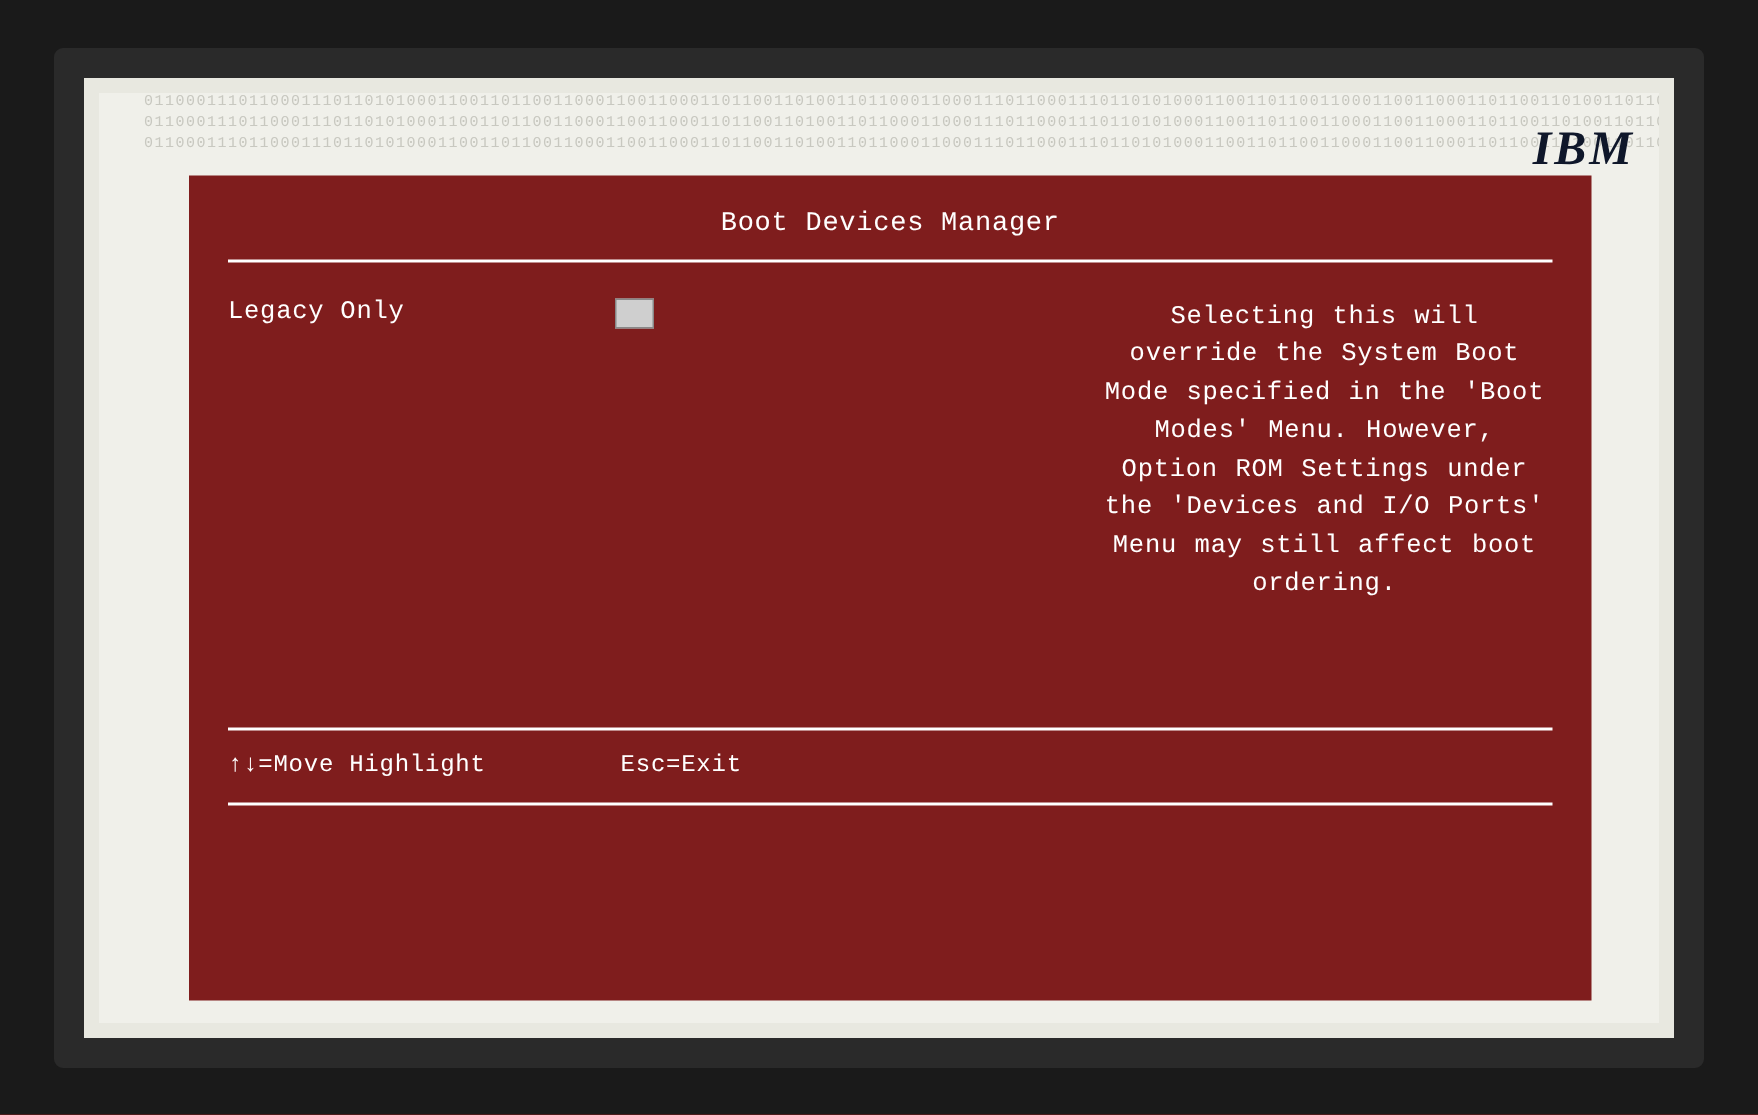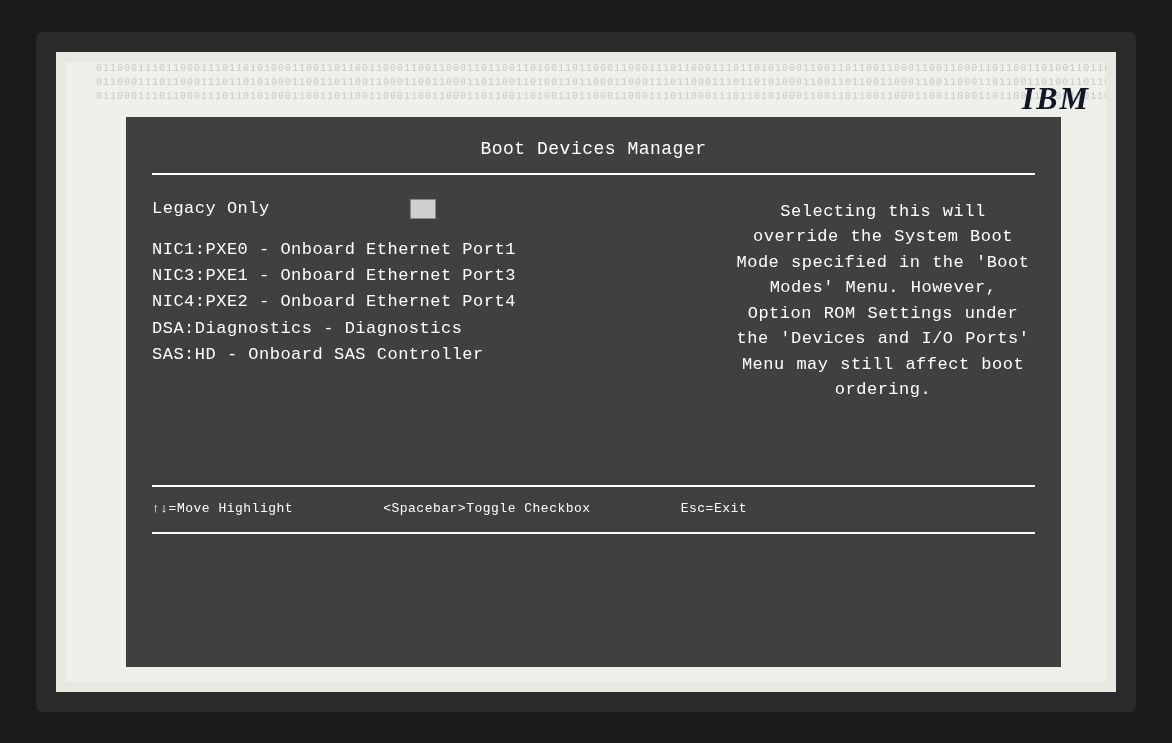--- a/index.html
+++ b/index.html
@@ -53,21 +53,21 @@
       font-size: 32px;
       color: #0f172a;
       letter-spacing: 2px;
     }
     .bios-panel {
       position: absolute;
       top: 55px;
       left: 60px;
       right: 45px;
       bottom: 15px;
-      background: #404040;
+      background: #7f1d1d;
       color: #ffffff;
       padding: 22px 26px 12px 26px;
       font-size: 17px;
       font-weight: 500;
       letter-spacing: 0.5px;
     }
     .title {
       text-align: center;
       font-size: 18px;
       padding-bottom: 14px;
@@ -110,21 +110,21 @@
     }
     .help-text {
       line-height: 1.5;
       text-align: center;
       word-spacing: 1px;
     }
     .footer-hints {
       display: flex;
       padding: 14px 0 16px 0;
       gap: 90px;
-      font-size: 13px;
+      font-size: 16px;
     }
     .status-line {
       color: #ffe05a;
       padding-top: 14px;
       font-size: 16px;
     }
   </style>
 </head>
 <body>
 
@@ -145,39 +145,31 @@
       <hr class="hr">
 
       <div class="main-content">
         <div class="left-col">
 
           <div class="legacy-row">
             <span>Legacy Only</span>
             <span class="checkbox"></span>
           </div>
 
-          <div class="boot-list">
-            <div class="boot-item">NIC1:PXE0 - Onboard Ethernet Port1</div>
-            <div class="boot-item">NIC3:PXE1 - Onboard Ethernet Port3</div>
-            <div class="boot-item">NIC4:PXE2 - Onboard Ethernet Port4</div>
-            <div class="boot-item">DSA:Diagnostics - Diagnostics</div>
-            <div class="boot-item">SAS:HD - Onboard SAS Controller</div>
-          </div>
 
         </div>
         <div class="right-col">
           <div class="help-text">Selecting this will override the System Boot Mode specified in the 'Boot Modes' Menu. However, Option ROM Settings under the 'Devices and I/O Ports' Menu may still affect boot ordering.</div>
         </div>
       </div>
 
       <hr class="hr">
 
       <div class="footer-hints">
         <span>↑↓=Move Highlight</span>
-        <span>&lt;Spacebar&gt;Toggle Checkbox</span>
         <span>Esc=Exit</span>
       </div>
 
       <hr class="hr">
 
 
     </div>
 
   </div>
 </div>

